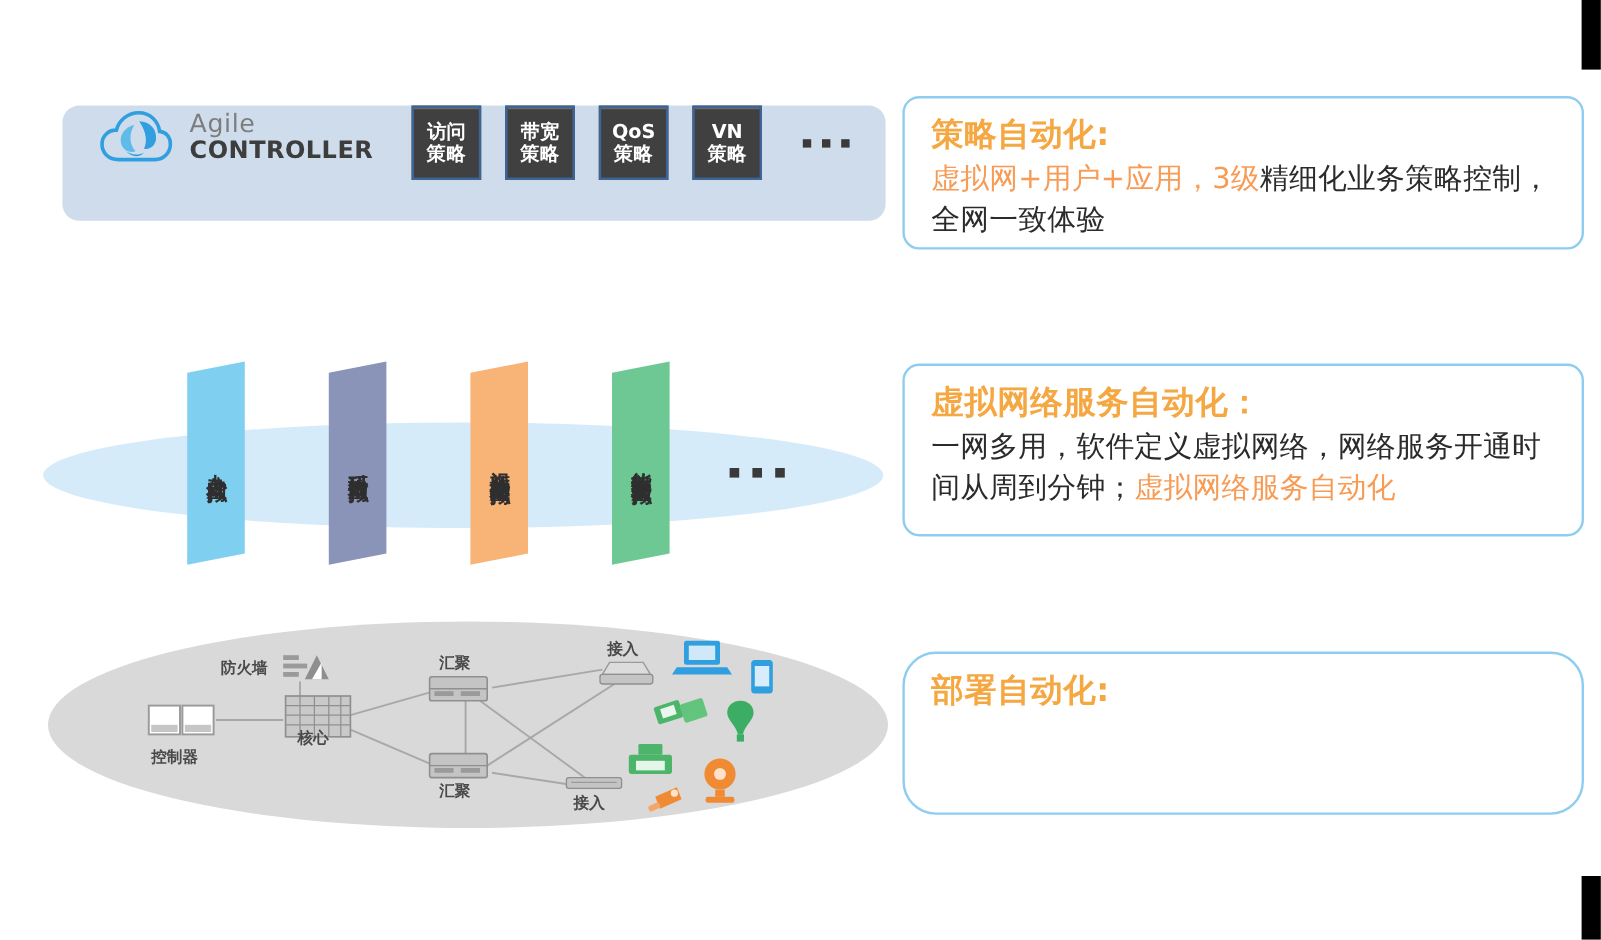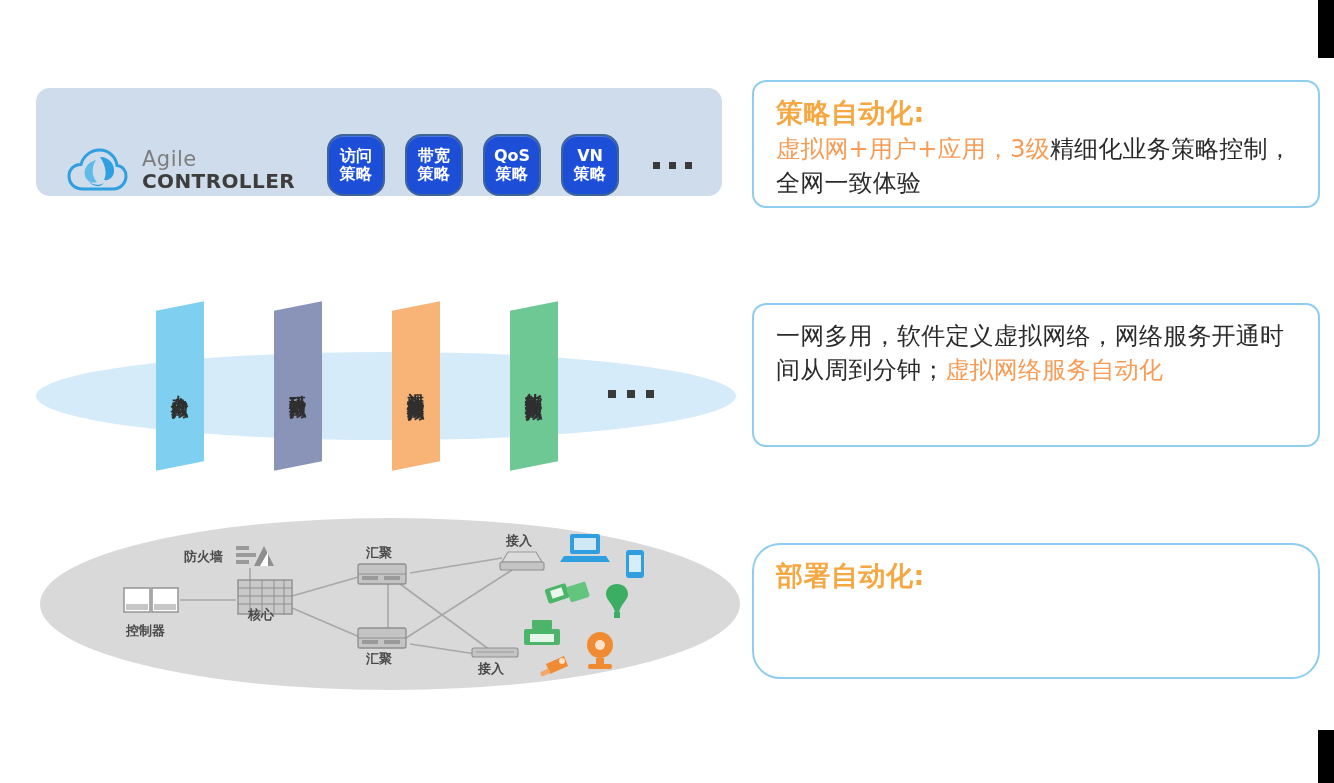--- a/index.html
+++ b/index.html
@@ -10,39 +10,39 @@
   }
   .stage{position:absolute;left:0;top:0;width:1334px;height:783px;}
 
   
   .edge-bar{position:absolute;background:#000000;right:0;width:16px;}
   .edge-bar.top{top:0;height:58px;}
   .edge-bar.bottom{bottom:0;height:53px;}
 
   
   .controller-band{
-    position:absolute;left:36px;top:88px;width:686px;height:108px;
+    position:absolute;left:52px;top:88px;width:686px;height:96px;
     background:#cfdcec;border-radius:14px;
-    display:flex;align-items:flex-end;
+    display:flex;align-items:flex-start;
   }
   .logo-wrap{display:flex;align-items:center;margin-left:30px;}
   .cloud-icon{width:62px;height:52px;position:relative;flex:none;}
   .logo-text{margin-left:14px;line-height:1.05;}
   .logo-agile{
     font-size:21px;color:#7d7d7d;letter-spacing:.5px;
     font-family:"DejaVu Sans","Liberation Sans",sans-serif;
   }
   .logo-ctrl{
     font-size:20px;color:#3d3d3d;font-weight:bold;letter-spacing:.4px;
     font-family:"DejaVu Sans","Liberation Sans",sans-serif;
   }
   .policy-row{display:flex;align-items:center;margin-left:32px;gap:20px;}
   .policy-chip{
-    width:54px;height:58px;border-radius:16px;
-    background:#1d4ed8;border:2px solid #3f6596;
+    width:54px;height:58px;border-radius:0;
+    background:#404040;border:2px solid #3f6596;
     color:#ffffff;font-size:16px;font-weight:bold;line-height:1.12;
     display:flex;flex-direction:column;align-items:center;justify-content:center;
     box-shadow:inset 0 1px 0 rgba(255,255,255,.22);
     text-align:center;
   }
   .policy-chip .l2{letter-spacing:.5px;}
   .dots{display:flex;gap:9px;margin-left:14px;}
   .dots span{width:7px;height:7px;background:#3a3a3a;display:block;}
 
   
@@ -296,20 +296,21 @@
     <div class="topo-label" style="left:466px;top:14px;">接入</div>
     <div class="topo-label" style="left:438px;top:142px;">接入</div>
   </div>
 
   <div class="card card-1">
     <div class="card-title">策略自动化:</div>
     <div class="card-body"><span class="hl">虚拟网+用户+应用，3级</span><span>精细化业务策略控制，全网一致体验</span></div>
   </div>
 
   <div class="card card-2">
+    <div class="card-title">虚拟网络服务自动化：</div>
     <div class="card-body"><span>一网多用，软件定义虚拟网络，网络服务开通时间从周到分钟；</span><span class="hl">虚拟网络服务自动化</span></div>
   </div>
 
   <div class="card card-3">
     <div class="card-title">部署自动化:</div>
   </div>
 
 </div>
 
 </body></html>

